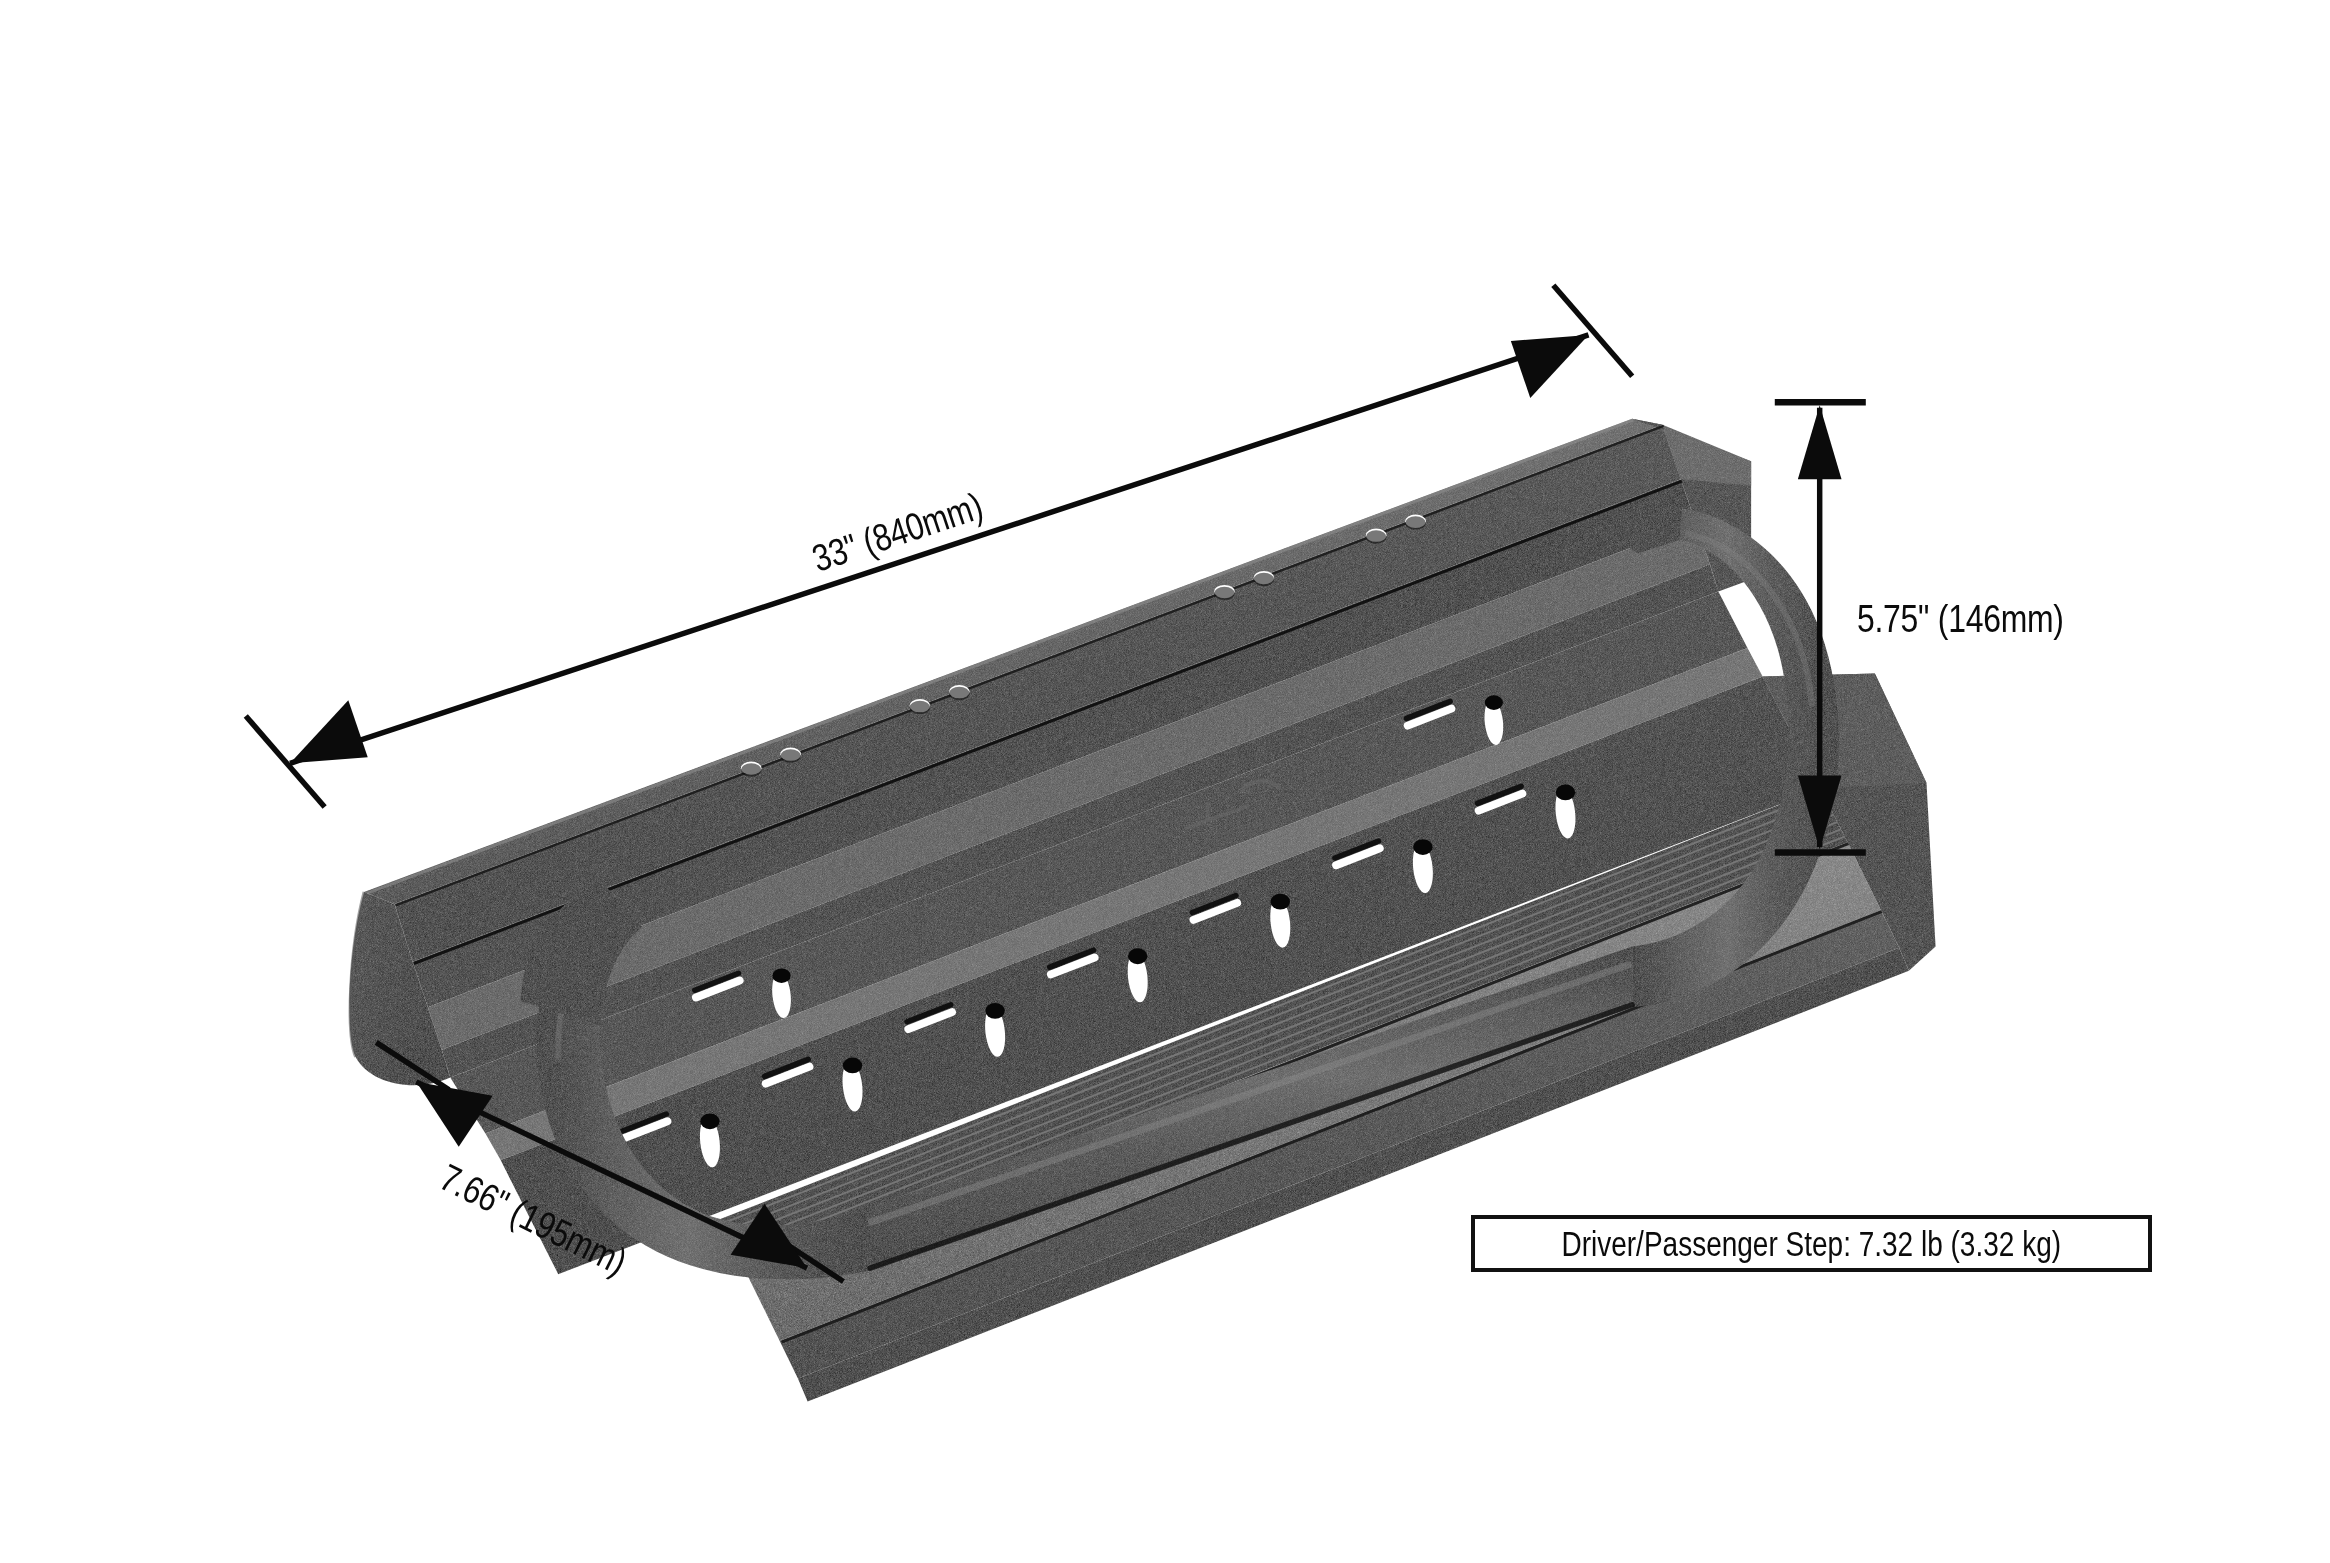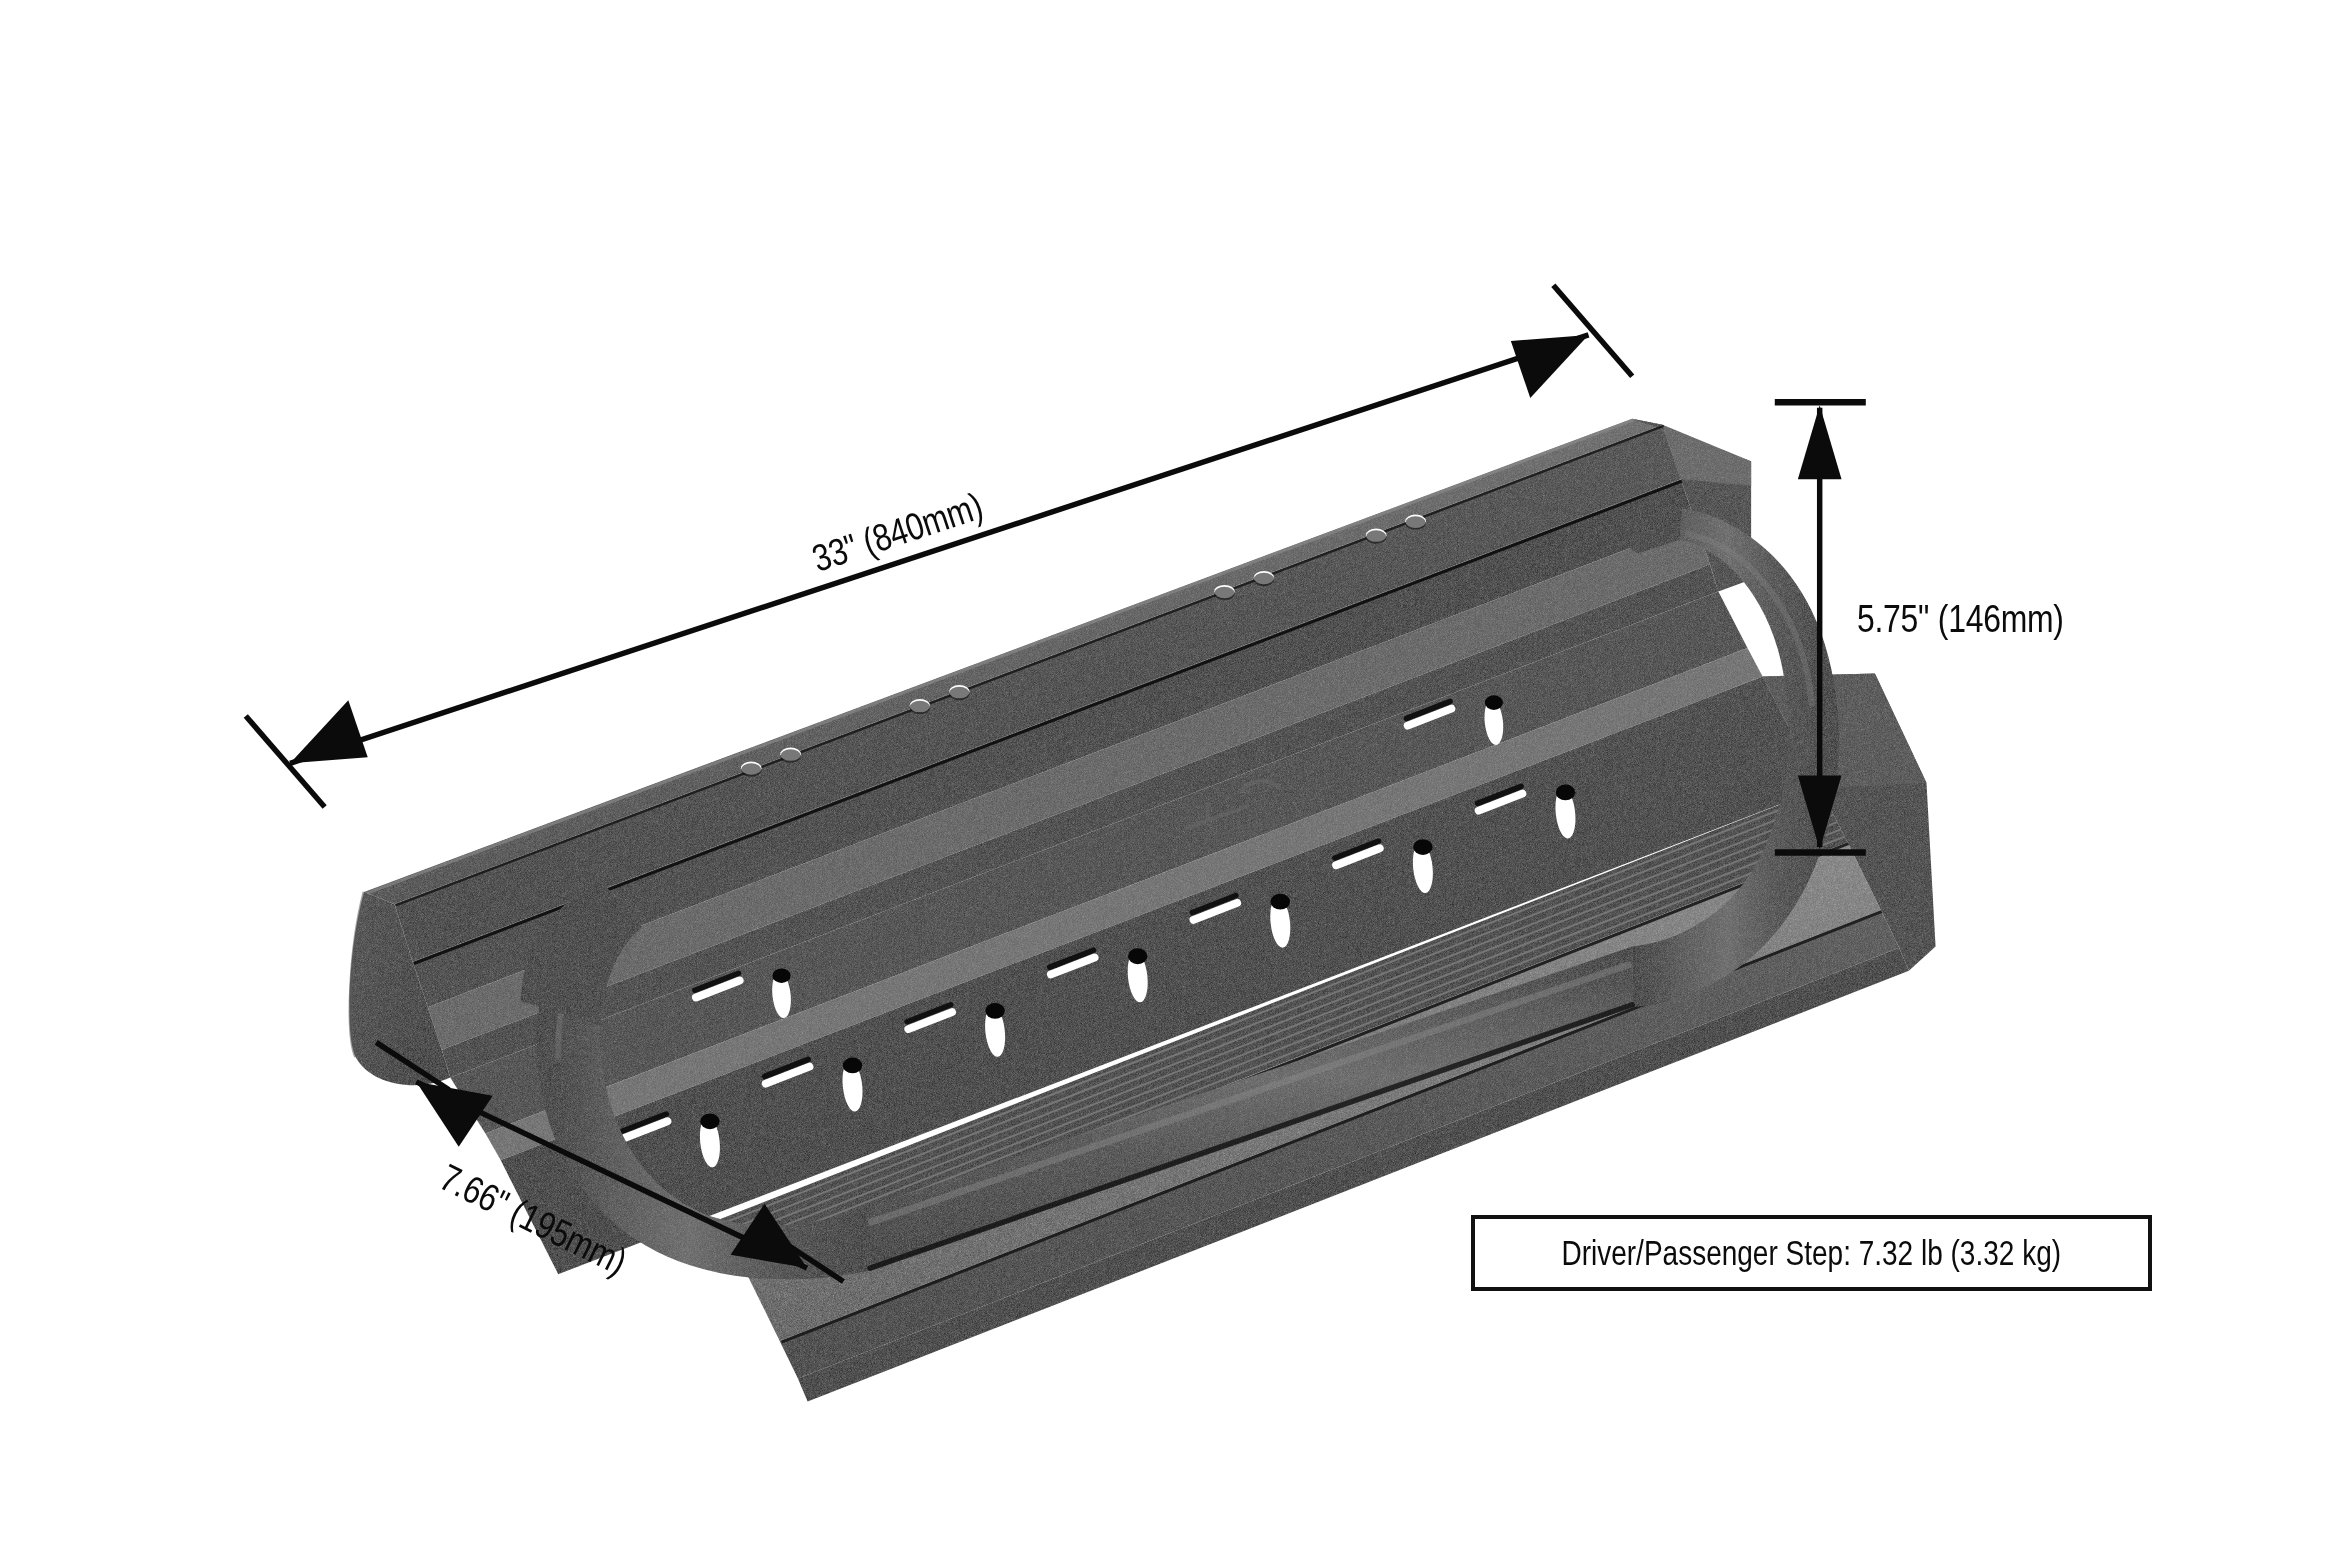--- a/index.html
+++ b/index.html
@@ -20,21 +20,21 @@
   }
   #label-length{ font-size:38px; left:807px; top:540px;
      transform:rotate(-18.3deg) scaleX(0.82); }
   #label-height{ font-size:38px; left:1857px; top:598px;
      transform:scaleX(0.84); }
   #label-depth{  font-size:38px; left:452px;  top:1156px;
      transform:rotate(26.2deg) scaleX(0.82); }
 
   #weight-box{
     position:absolute; left:1471px; top:1215px;
-    width:681px; height:76px;
+    width:681px; height:57px;
     border:4.2px solid #111111; background:#ffffff;
     box-sizing:border-box;
     display:flex; align-items:center; justify-content:center;
   }
   #weight-text{
     font-size:35px; color:#0b0b0b; white-space:nowrap;
     transform:scaleX(0.80); transform-origin:center center;
     font-family:"Liberation Sans", sans-serif;
   }
 </style>

